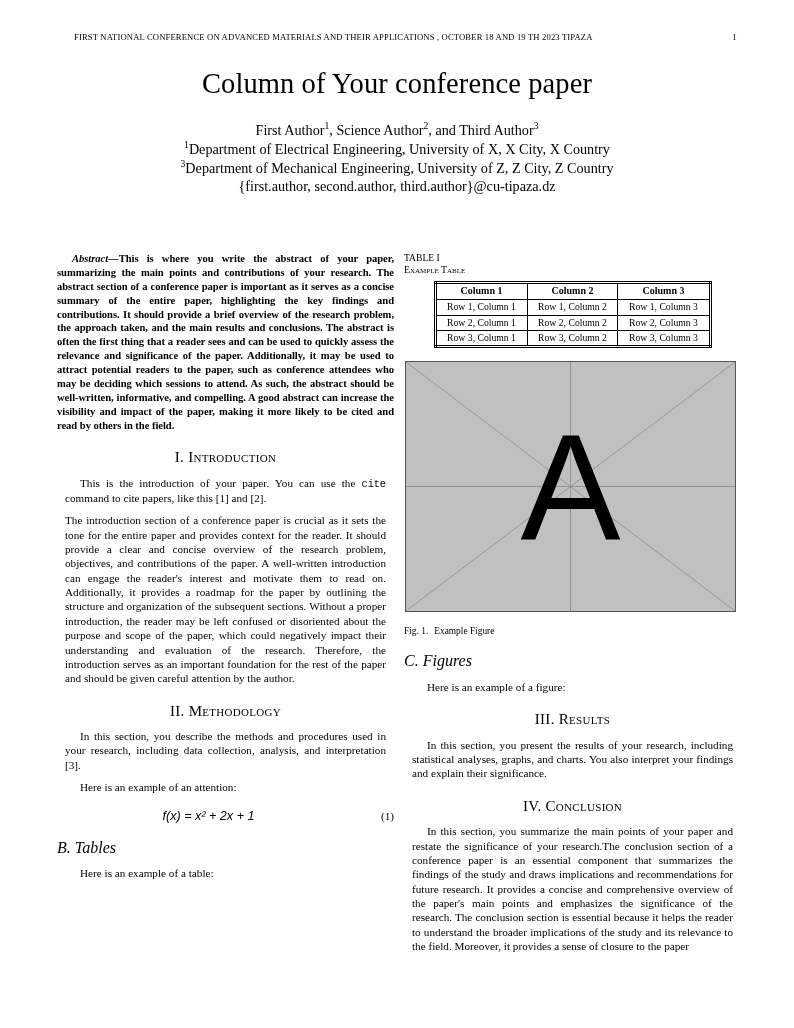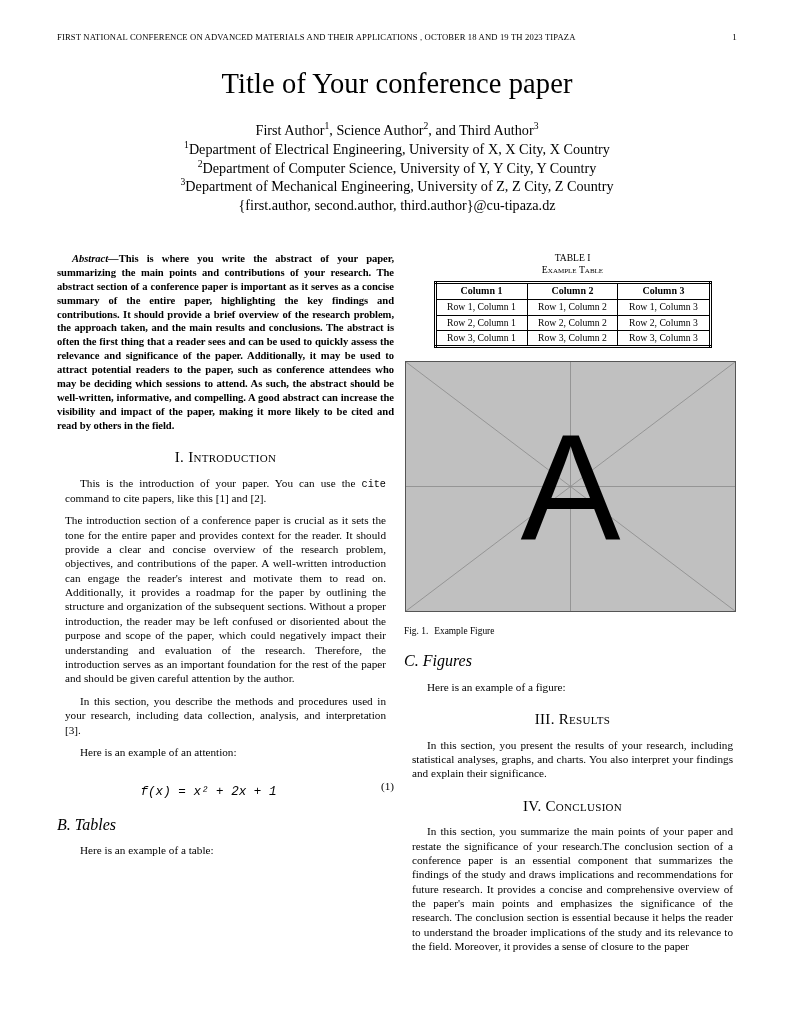--- a/index.html
+++ b/index.html
@@ -15,21 +15,21 @@
     font-family: "Liberation Serif", "DejaVu Serif", serif;
     color: #000000;
     overflow: hidden;
     box-sizing: border-box;
   }
 
   
   .runhead {
     position: absolute;
     top: 32px;
-    left: 57px;
+    left: 74px;
     right: 57px;
     display: flex;
     justify-content: space-between;
     align-items: baseline;
     font-size: 8.6px;
     letter-spacing: 0.15px;
     font-family: "Liberation Serif", "DejaVu Serif", serif;
   }
   .runhead .rh-text { white-space: nowrap; }
   .runhead .rh-page { font-size: 9px; }
@@ -121,37 +121,35 @@
 
   
   .equation-row {
     display: flex;
     align-items: center;
     margin: 13px 0 4px 0;
   }
   .equation-row .eq-spacer { flex: 1 1 auto; }
   .equation-row .eq-body {
     flex: 0 0 auto;
-    font-family: Liberation Mono, monospace;
+    font-family: Liberation Sans, sans-serif;
     font-style: italic;
     font-size: 12.6px;
     white-space: nowrap;
-    margin-top: 12px;
   }
   .equation-row .eq-num {
     flex: 0 0 auto;
     font-style: normal;
     font-size: 11.2px;
     text-align: right;
     width: 34px;
   }
 
   
   .table-caption {
-    text-align: center;
     font-size: 9.6px;
     line-height: 1.3;
     margin: 0 0 1px 0;
   }
   .table-caption .tbl-sub { font-variant: small-caps; font-size: 9.8px; }
   table.ieee {
     border-collapse: collapse;
     width: 278px;
     margin: 4px auto 0 auto;
     font-size: 9.7px;
@@ -209,41 +207,41 @@
 <body>
 
 <div class="page">
 
   <div class="runhead">
     <span class="rh-text">FIRST NATIONAL CONFERENCE ON ADVANCED MATERIALS AND THEIR APPLICATIONS , OCTOBER 18 AND 19 TH 2023 TIPAZA</span>
     <span class="rh-page">1</span>
   </div>
 
   <div class="titleblock">
-    <h1 class="paper-title">Title of Your conference paper</h1>
+    <h1 class="paper-title">Column of Your conference paper</h1>
 
     <div class="authors-line">
       <span>First Author</span><sup>1</sup><span>, </span><span>Science Author</span><sup>2</sup><span>, and </span><span>Third Author</span><sup>3</sup>
     </div>
 
     <div class="affil-line"><sup>1</sup><span>Department of Electrical Engineering, University of X, X City, X Country</span></div>
-    <div class="affil-line"><sup>2</sup><span>Department of Computer Science, University of Y, Y City, Y Country</span></div>
     <div class="affil-line"><sup>3</sup><span>Department of Mechanical Engineering, University of Z, Z City, Z Country</span></div>
 
     <div class="email-line">{first.author, second.author, third.author}@cu-tipaza.dz</div>
   </div>
 
   <div class="col col-left">
 
     <p class="abstract"><span class="abs-head">Abstract—</span><span>This is where you write the abstract of your paper, summarizing the main points and contributions of your research. The abstract section of a conference paper is important as it serves as a concise summary of the entire paper, highlighting the key findings and contributions. It should provide a brief overview of the research problem, the approach taken, and the main results and conclusions. The abstract is often the first thing that a reader sees and can be used to quickly assess the relevance and significance of the paper. Additionally, it may be used to attract potential readers to the paper, such as conference attendees who may be deciding which sessions to attend. As such, the abstract should be well-written, informative, and compelling. A good abstract can increase the visibility and impact of the paper, making it more likely to be cited and read by others in the field.</span></p>
 
     <h2 class="section">I.  Introduction</h2>
     <p class="body"><span>This is the introduction of your paper. You can use the </span><code class="mono">cite</code><span> command to cite papers, like this [1] and [2].</span></p>
     <p class="body nofirst">The introduction section of a conference paper is crucial as it sets the tone for the entire paper and provides context for the reader. It should provide a clear and concise overview of the research problem, objectives, and contributions of the paper. A well-written introduction can engage the reader's interest and motivate them to read on. Additionally, it provides a roadmap for the paper by outlining the structure and organization of the subsequent sections. Without a proper introduction, the reader may be left confused or disoriented about the purpose and scope of the paper, which could negatively impact their understanding and evaluation of the research. Therefore, the introduction serves as an important foundation for the rest of the paper and should be given careful attention by the author.</p>
 
+    <h2 class="section">II.  Methodology</h2>
     <p class="body">In this section, you describe the methods and procedures used in your research, including data collection, analysis, and interpretation [3].</p>
 
     <p class="body">Here is an example of an attention:</p>
 
     <div class="equation-row">
       <span class="eq-spacer"></span>
       <span class="eq-body">f(x) = x² + 2x + 1</span>
       <span class="eq-spacer"></span>
       <span class="eq-num">(1)</span>
     </div>

